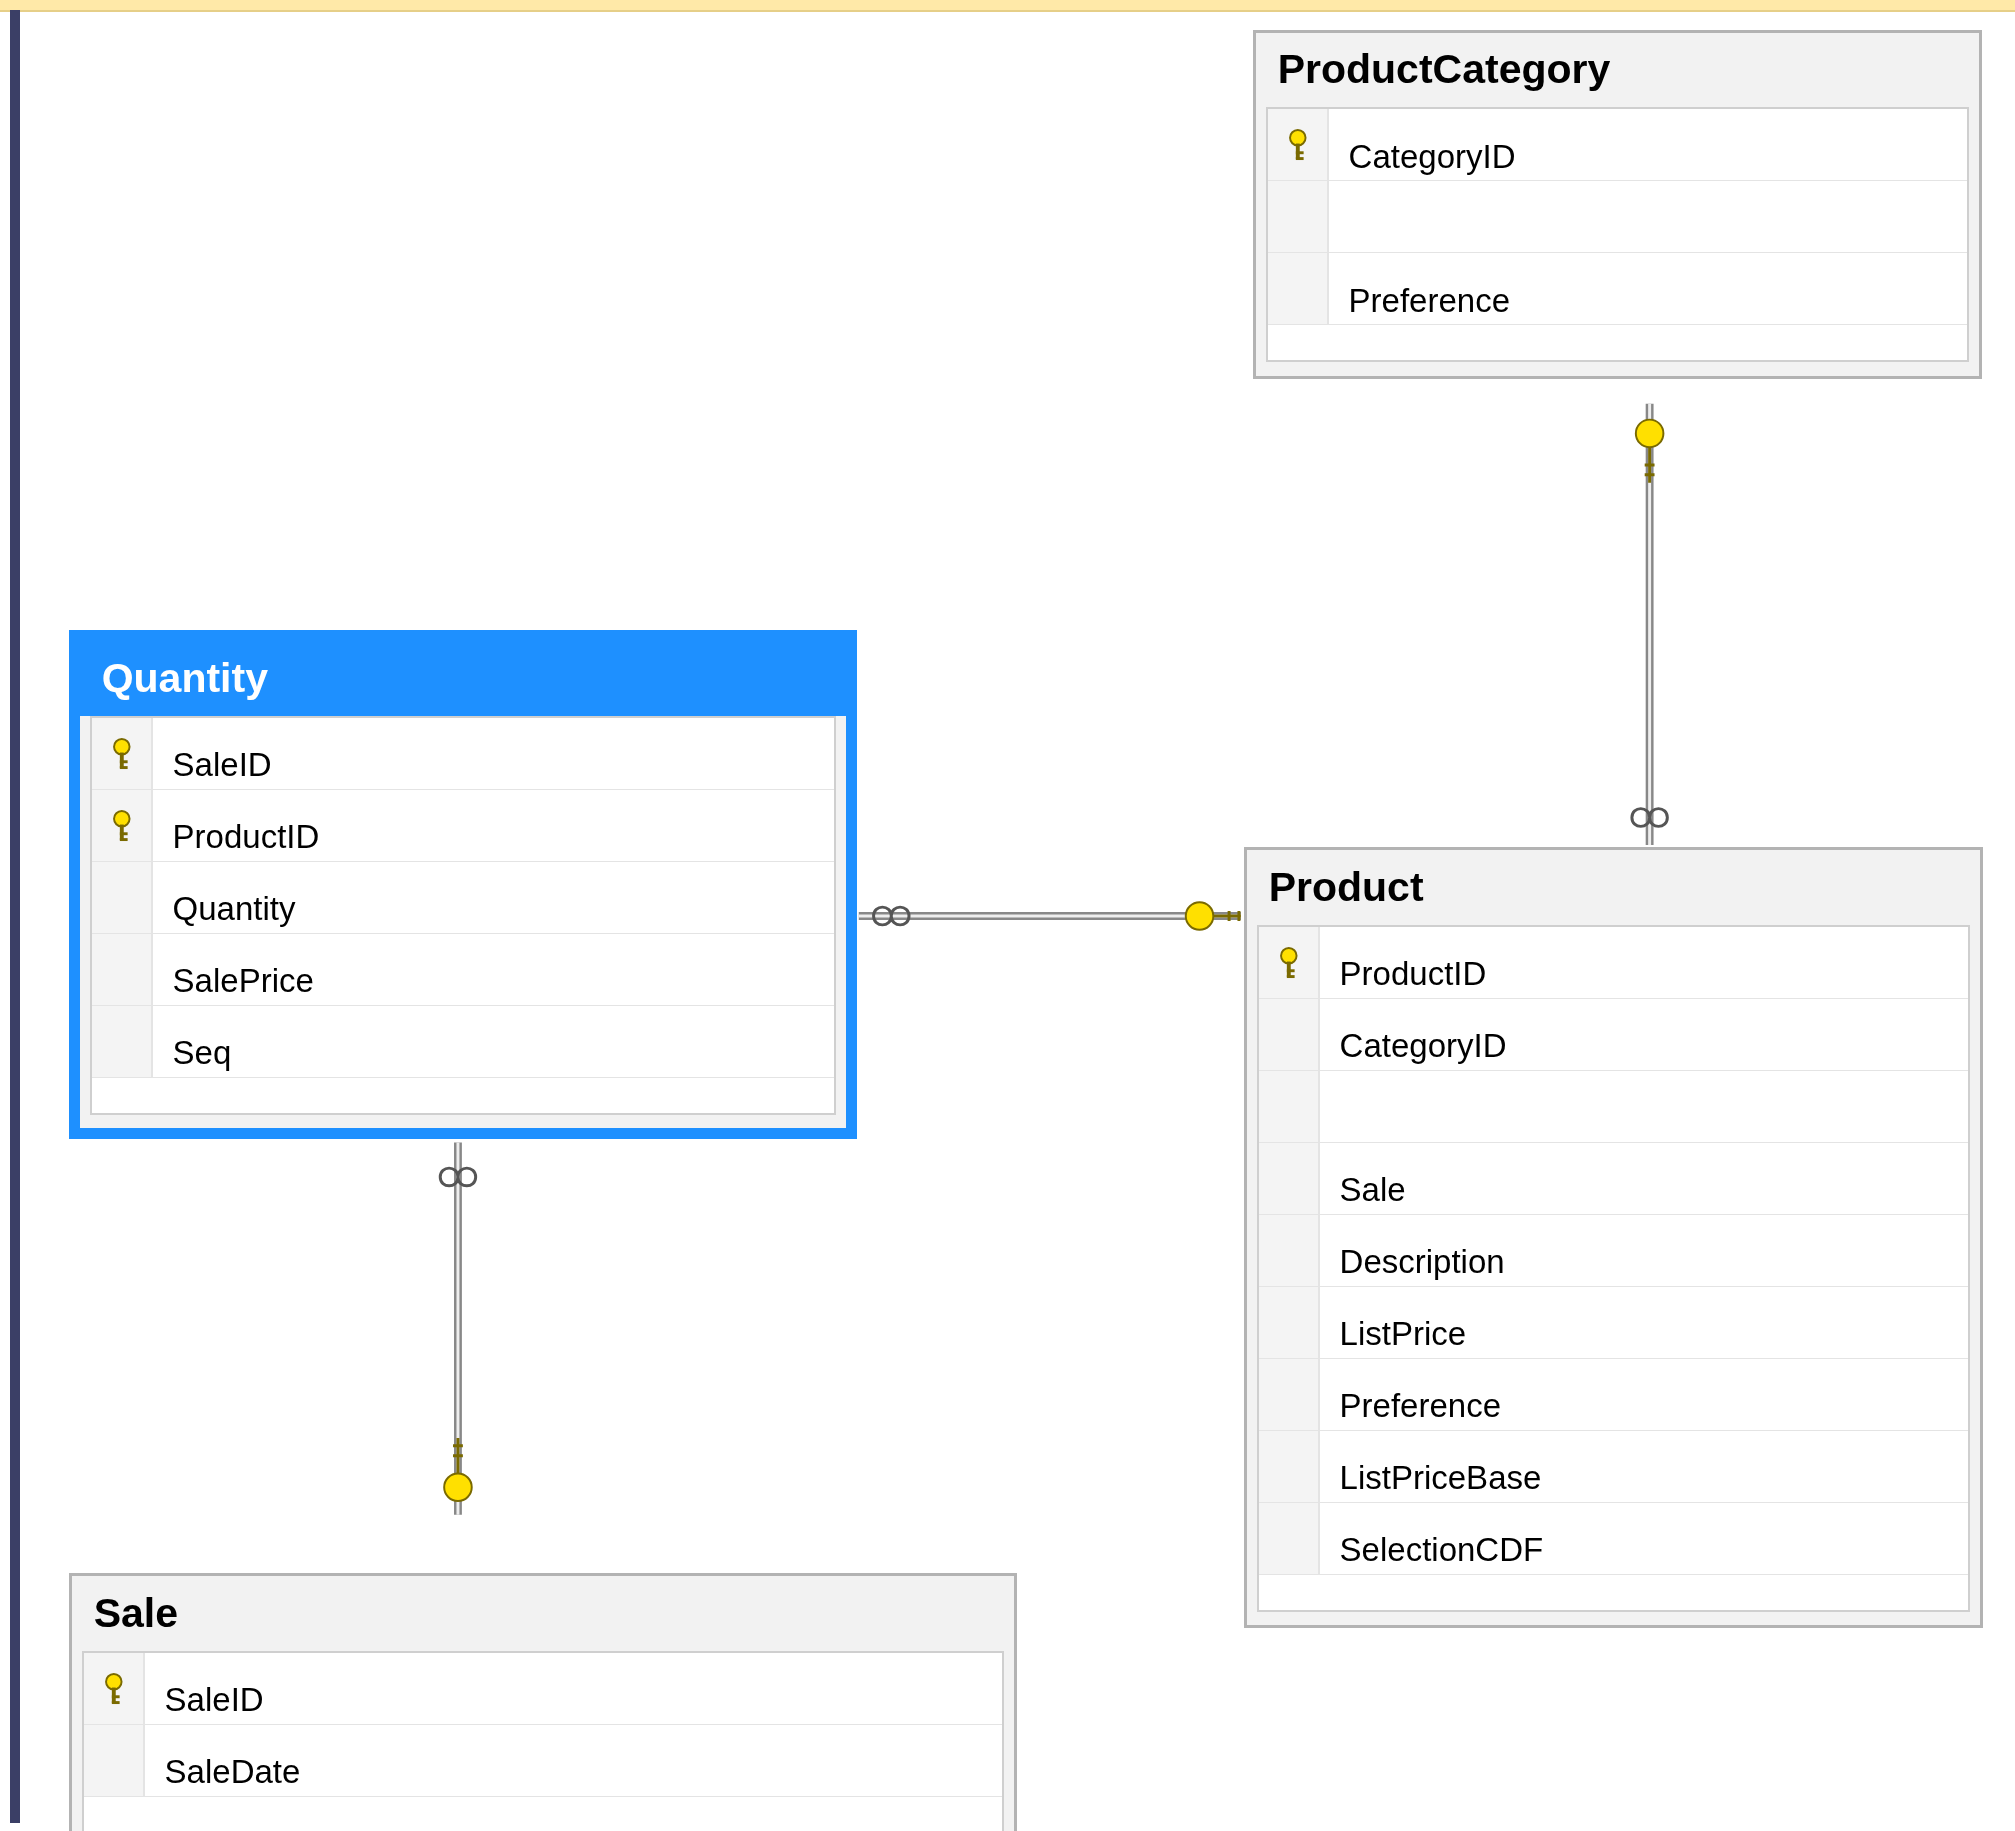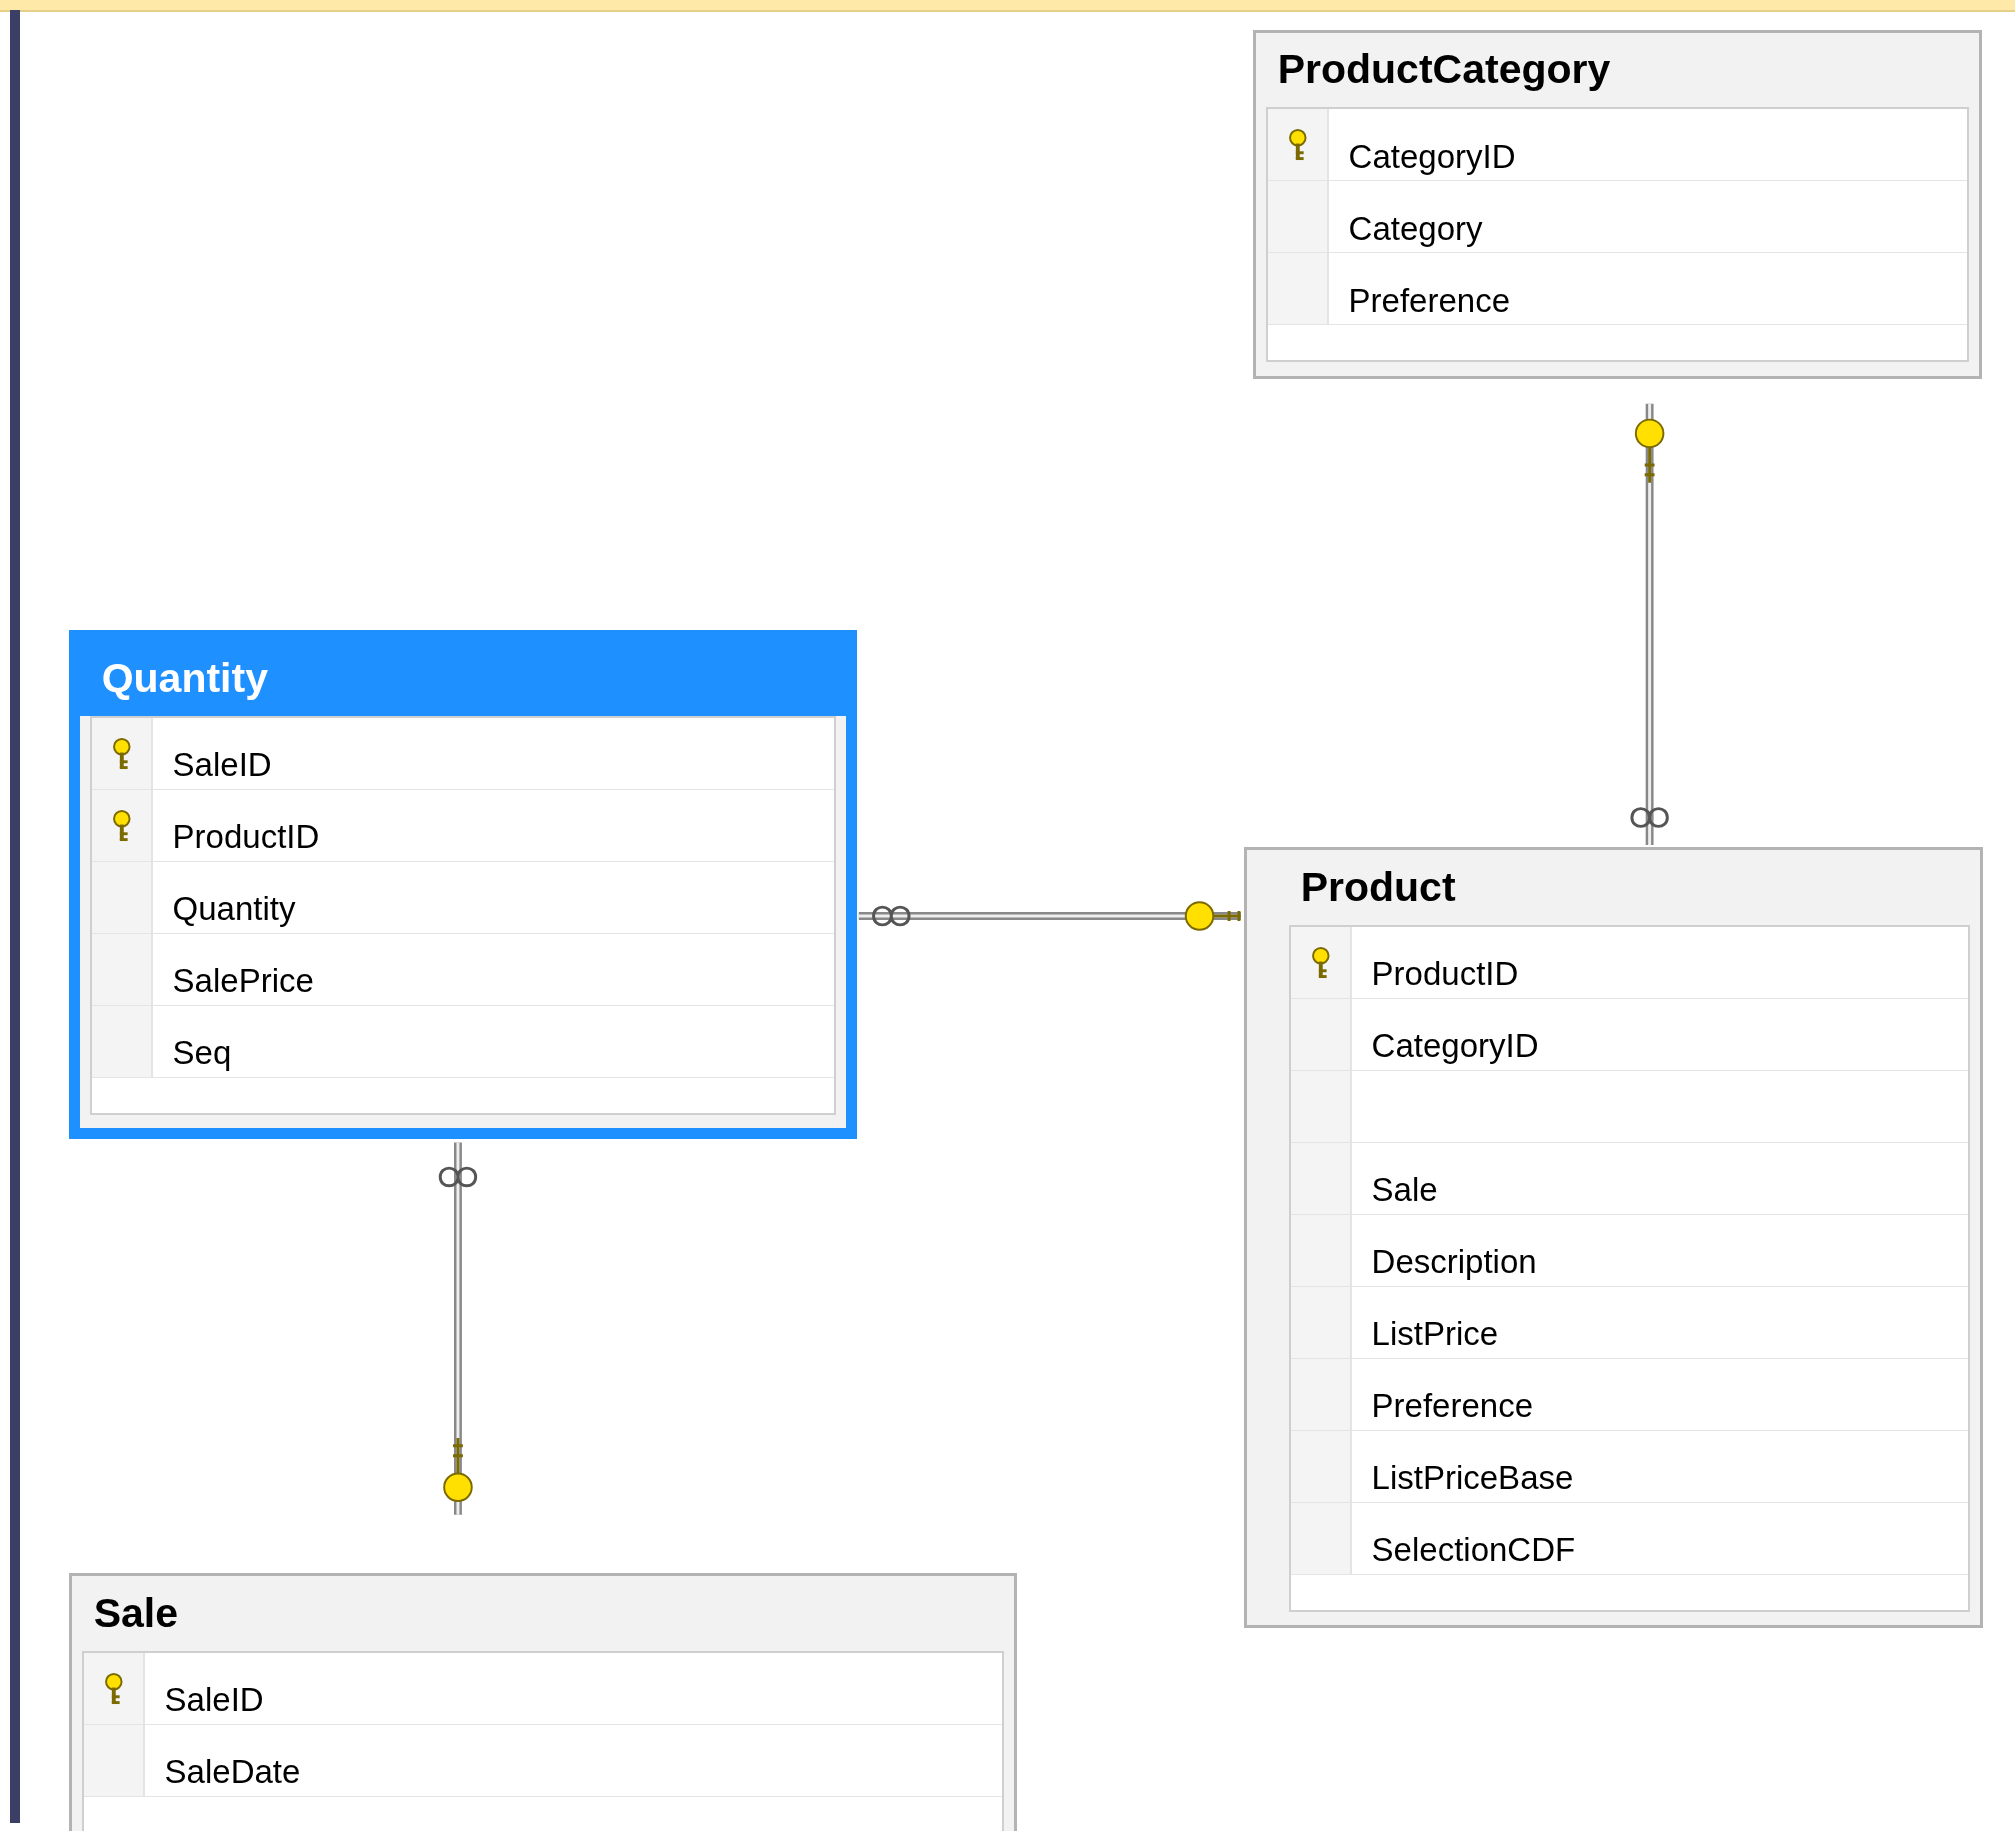--- a/index.html
+++ b/index.html
@@ -76,21 +76,20 @@
               <circle cx="14" cy="10" r="8" fill="#ffe000" stroke="#7a6a00" stroke-width="2"></circle>
               <rect x="12" y="16" width="4" height="16" fill="#7a6a00"></rect>
               <rect x="12" y="24" width="8" height="3" fill="#7a6a00"></rect>
               <rect x="12" y="30" width="8" height="3" fill="#7a6a00"></rect>
             </svg>
         </div>
         <div class="colname">CategoryID</div>
       </div>
       <div class="row">
         <div class="iconcell"></div>
-        <div class="colname">Category</div>
       </div>
       <div class="row">
         <div class="iconcell"></div>
         <div class="colname">Preference</div>
       </div>
       <div class="row tail"></div>
     </div>
   </div>
 
   <div class="table-box selected" style="left:69px;top:630px;width:788px;">
@@ -127,21 +126,21 @@
         <div class="colname">SalePrice</div>
       </div>
       <div class="row">
         <div class="iconcell"></div>
         <div class="colname">Seq</div>
       </div>
       <div class="row tail"></div>
     </div>
   </div>
 
-  <div class="table-box" style="left:1244px;top:847px;width:739px;padding-left:32px;">
+  <div class="table-box" style="left:1244px;top:847px;width:739px;">
     <div class="title">Product</div>
     <div class="cols">
       <div class="row">
         <div class="iconcell key-icon">
           <svg width="27.6" height="33" viewBox="0 0 28 34">
               <circle cx="14" cy="10" r="8" fill="#ffe000" stroke="#7a6a00" stroke-width="2"></circle>
               <rect x="12" y="16" width="4" height="16" fill="#7a6a00"></rect>
               <rect x="12" y="24" width="8" height="3" fill="#7a6a00"></rect>
               <rect x="12" y="30" width="8" height="3" fill="#7a6a00"></rect>
             </svg>

